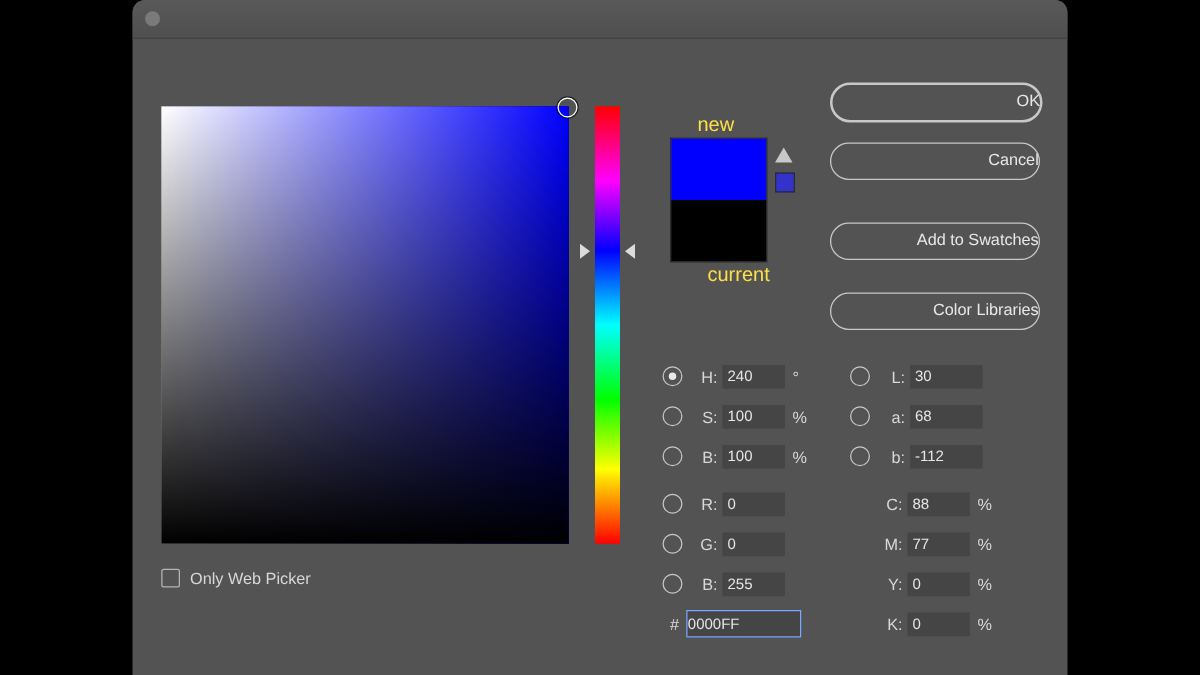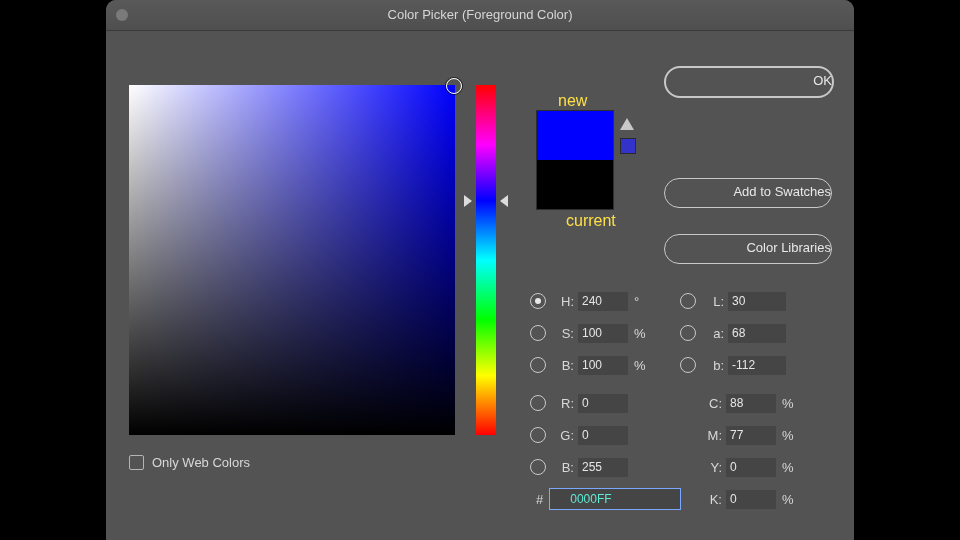--- a/index.html
+++ b/index.html
@@ -32,29 +32,28 @@
   .chk-box{width:13px;height:13px;border:1px solid #b5b5b5;border-radius:2px;background:#535353}
   
   .row{position:absolute;display:flex;align-items:center;height:22px}
   .radio{width:14px;height:14px;border:1.5px solid #c8c8c8;border-radius:50%;margin-right:6px;display:inline-flex;align-items:center;justify-content:center}
   .radio.sel::after{content:"";width:6px;height:6px;border-radius:50%;background:#e8e8e8}
   .lbl{width:22px;text-align:right;margin-right:4px;color:#d8d8d8}
   .num{width:42px;height:19px;background:#454545;border:none;color:#e6e6e6;font-size:12px;padding:0 4px;text-align:left}
   .num.wide{width:50px}
   .unit{margin-left:6px;color:#d8d8d8}
   .hash{color:#d8d8d8;margin-right:6px}
-  .hex{width:90px;height:20px;background:#454545;color:#5eead4;border:1.5px solid #7aa7ff;padding:0 20px;font-size:12px}
+  .hex{width:90px;height:20px;background:#454545;color:#e5e5e5;border:1.5px solid #7aa7ff;padding:0 0;font-size:12px}
 </style>
 </head>
 <body>
 
 <div class="dialog">
   <div class="titlebar">
     <span class="close-dot"></span>
-    <span>Color Picker (Foreground Color)</span>
   </div>
   <div class="body">
 
     <div class="sb-box">
       <div class="sb-sat"></div>
       <div class="sb-val"></div>
       <div class="sb-cursor"></div>
     </div>
 
     <div class="hue"></div>
@@ -64,20 +63,21 @@
     <span class="swatch-lbl" style="left:452px;top:62px">new</span>
     <div class="swatch-box">
       <div class="swatch-new"></div>
       <div class="swatch-cur"></div>
     </div>
     <span class="swatch-lbl" style="left:460px;top:182px">current</span>
     <div class="warn-tri"></div>
     <div class="warn-sq"></div>
 
     <div class="btn ok" style="top:36px">OK</div>
+    <div class="btn" style="top:84px">Cancel</div>
     <div class="btn" style="top:148px">Add to Swatches</div>
     <div class="btn" style="top:204px">Color Libraries</div>
 
     <div class="row" style="left:424px;top:260px">
       <span class="radio sel"></span>
       <span class="lbl">H:</span>
       <input class="num" value="240" style="">
       <span class="unit">°</span>
     </div>
     <div class="row" style="left:424px;top:292px">
@@ -146,17 +146,17 @@
       <span class="unit">%</span>
     </div>
 
     <div class="row" style="left:430px;top:458px">
       <span class="hash">#</span>
       <input class="hex" value="0000FF" style="">
     </div>
 
     <label class="chk">
       <span class="chk-box"></span>
-      <span>Only Web Colors</span>
+      <span>Only Web Picker</span>
     </label>
 
   </div>
 </div>
 
 </body></html>

